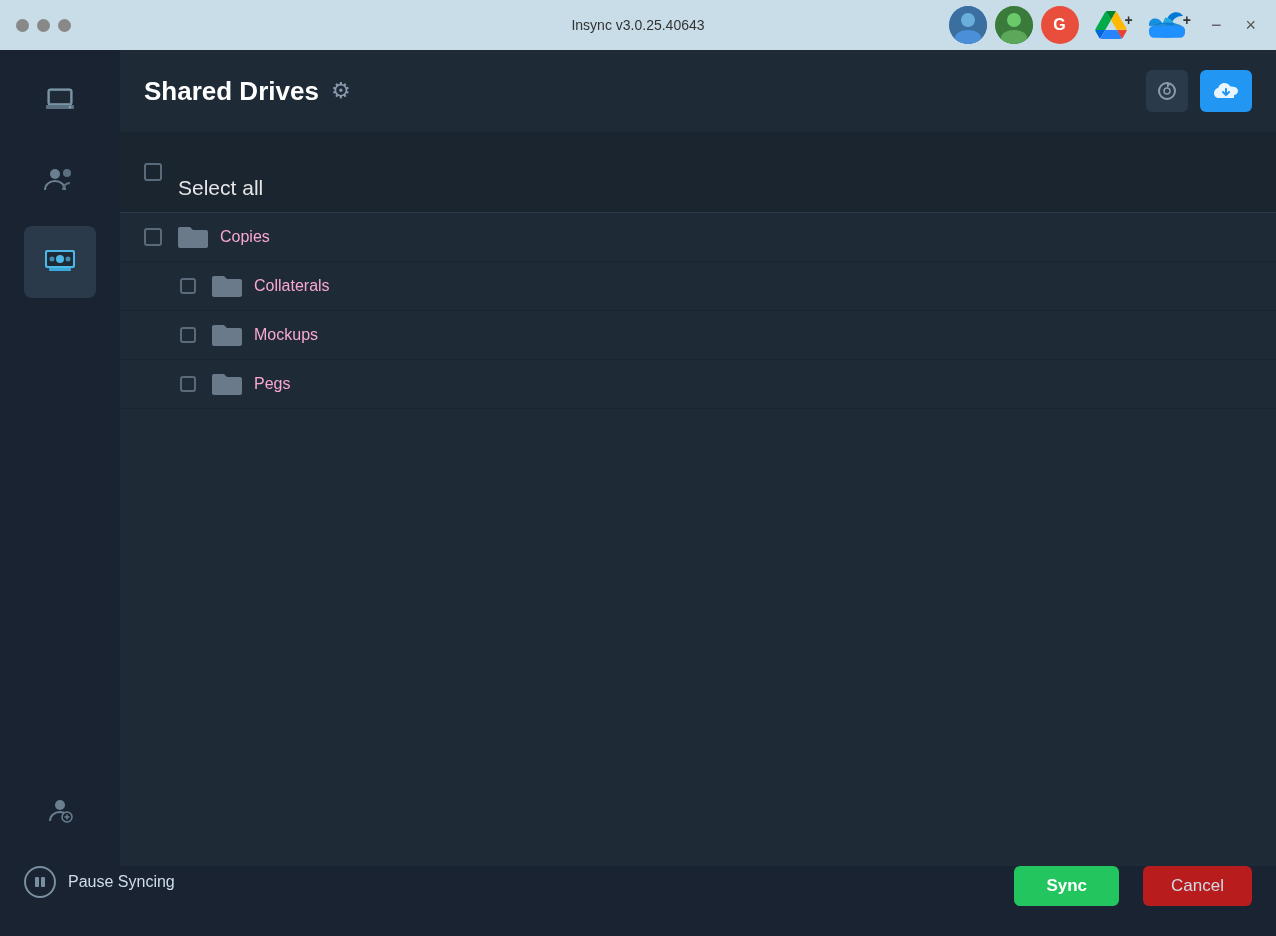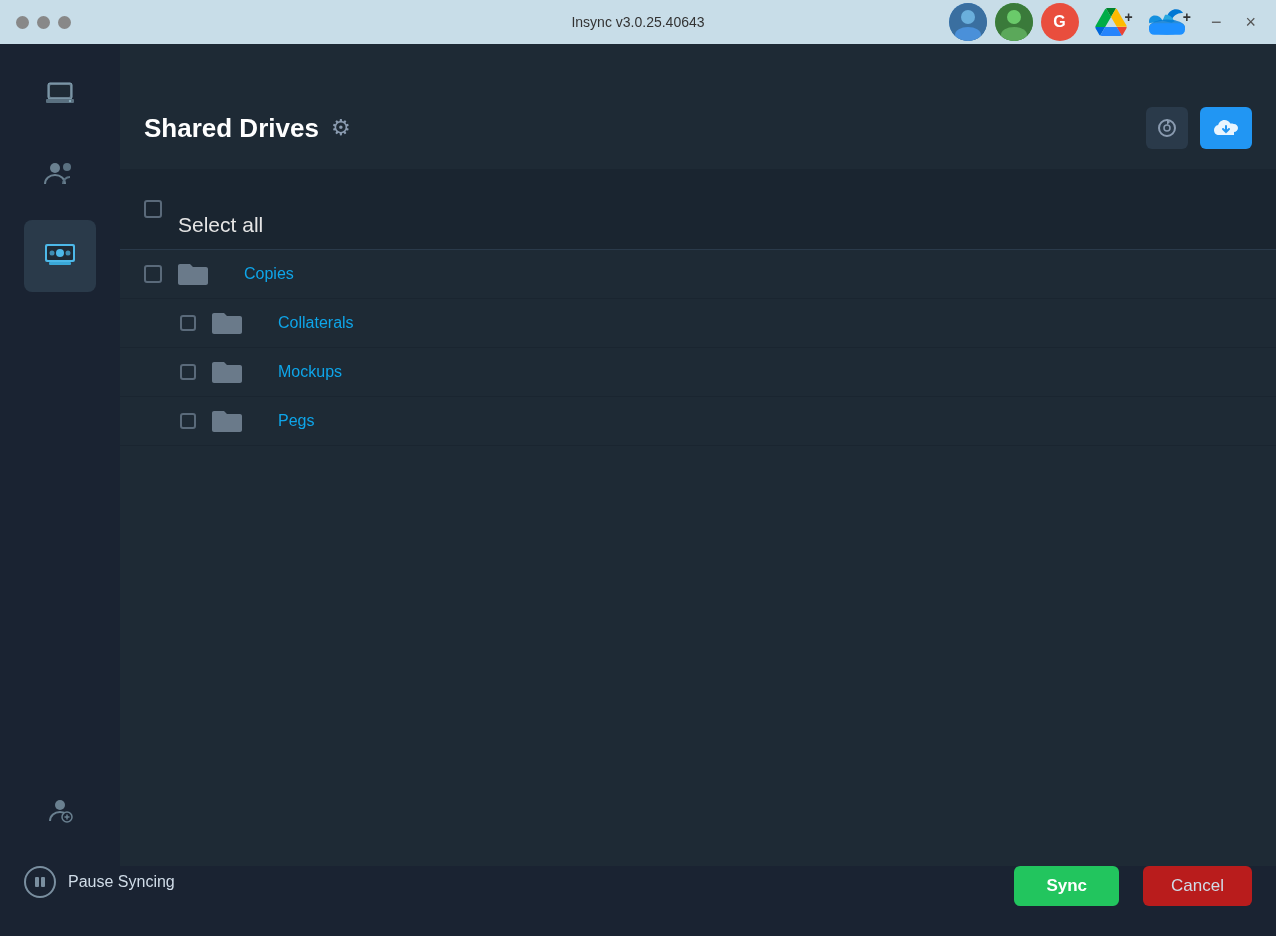--- a/index.html
+++ b/index.html
@@ -9,21 +9,21 @@
       width: 1276px;
       height: 936px;
       overflow: hidden;
       display: flex;
       flex-direction: column;
     }
 
     
     .title-bar {
       background: #c8dde8;
-      height: 44px;
+      height: 50px;
       display: flex;
       align-items: center;
       justify-content: space-between;
       padding: 0 16px;
       flex-shrink: 0;
     }
     .title-bar-controls {
       display: flex;
       gap: 8px;
       align-items: center;
@@ -138,21 +138,20 @@
       flex-direction: column;
     }
 
     
     .content-header {
       display: flex;
       align-items: center;
       justify-content: space-between;
       padding: 20px 24px;
       flex-shrink: 0;
-      margin-top: 43px;
     }
     .content-header-left {
       display: flex;
       align-items: center;
       gap: 12px;
     }
     .page-title {
       color: #ffffff;
       font-size: 26px;
       font-weight: 600;
@@ -229,23 +228,22 @@
       height: 16px;
     }
     .folder-icon {
       width: 30px;
       height: 24px;
       margin-right: 12px;
       flex-shrink: 0;
     }
     .folder-icon svg { width: 100%; height: 100%; }
     .item-name {
-      color: #0ea5e9;
+      color: #f9a8d4;
       font-size: 16px;
-      margin-left: 24px;
     }
     .select-all-label {
       color: #e5e5e5;
       font-size: 21px;
       margin-top: 32px;
     }
 
     
     .footer {
       height: 70px;

